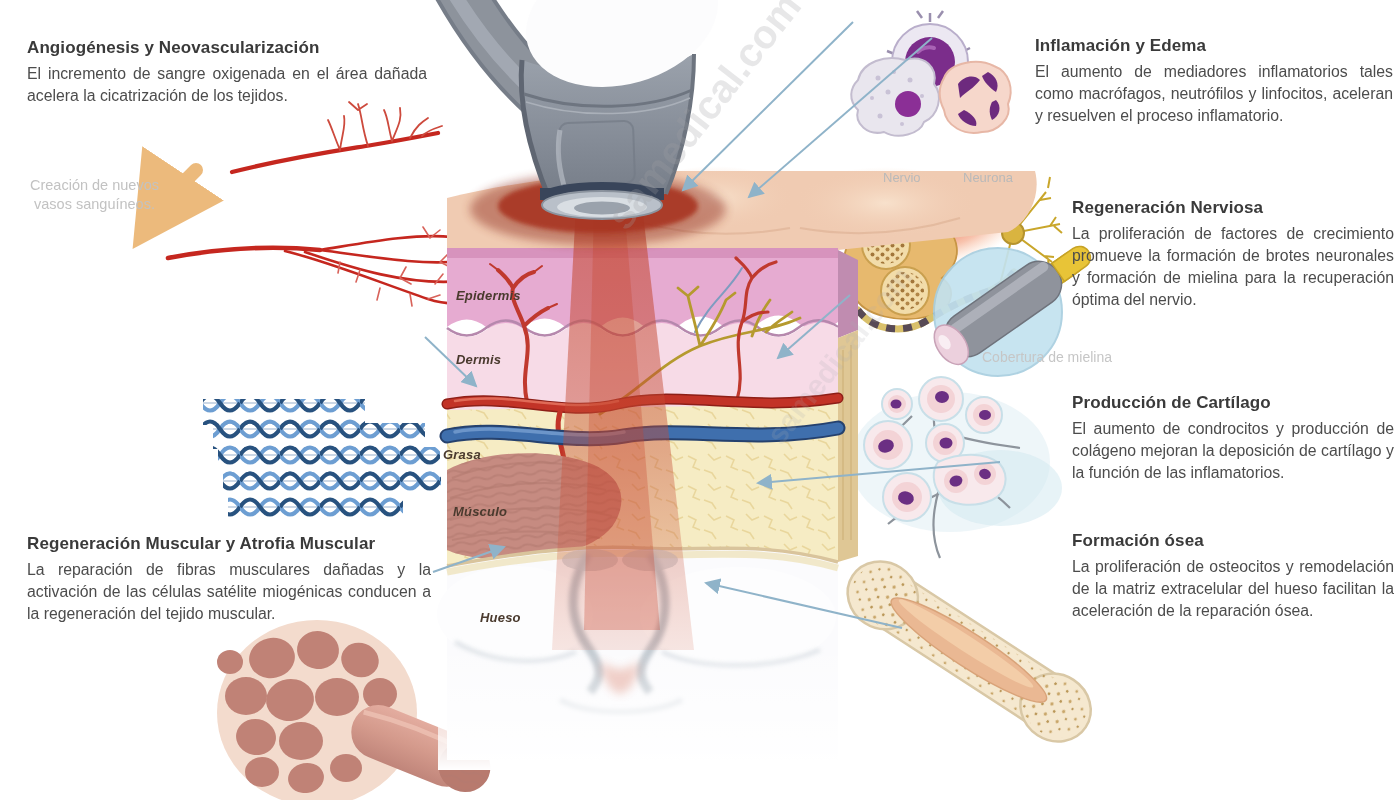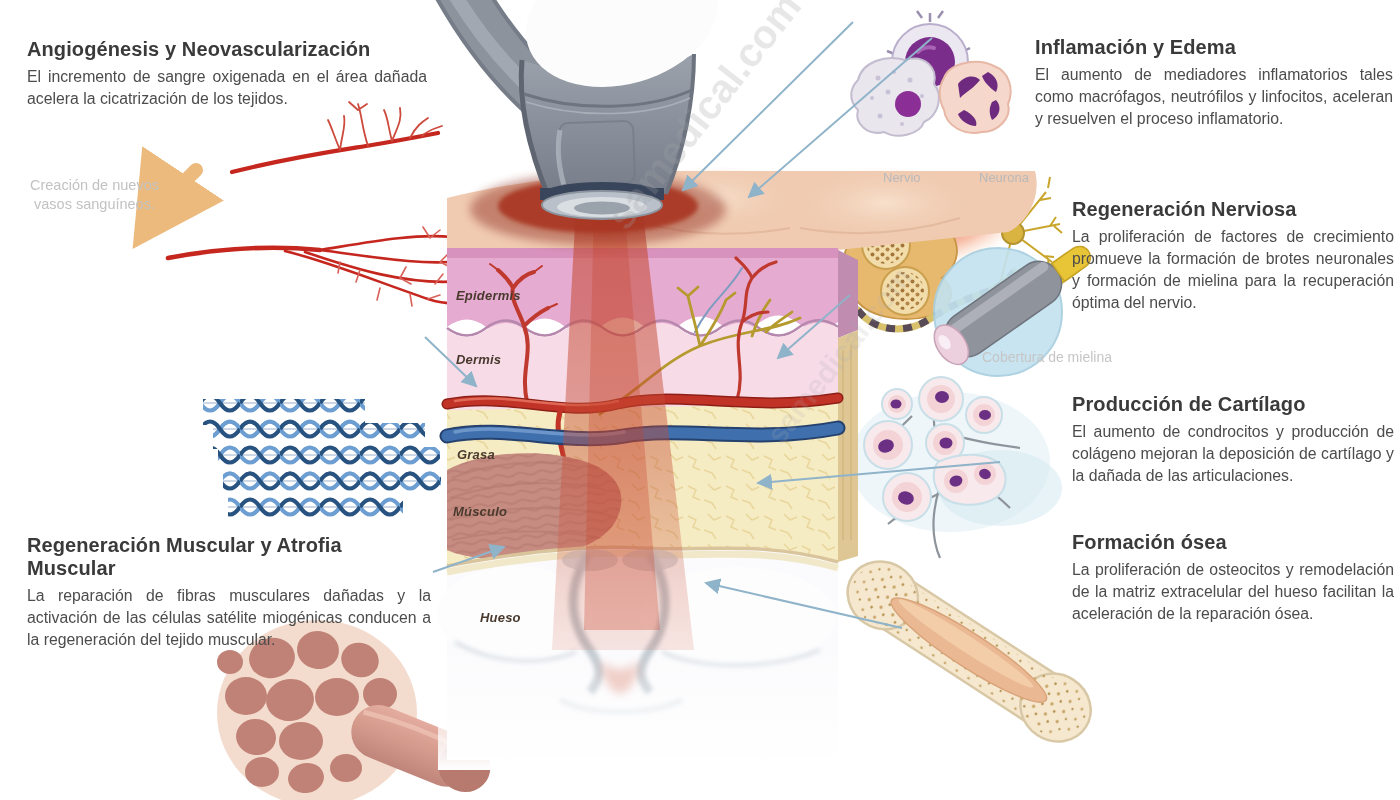--- a/index.html
+++ b/index.html
@@ -1,20 +1,20 @@
 <!DOCTYPE html>
 <html><head>
 <meta charset="utf-8">
 <style>
   html,body{margin:0;padding:0;background:#ffffff;}
   #canvas{position:relative;width:1400px;height:800px;background:#ffffff;overflow:hidden;
           font-family:"Liberation Sans","DejaVu Sans",sans-serif;}
   #art{position:absolute;left:0;top:0;width:1400px;height:800px;pointer-events:none;}
   .tblock{position:absolute;z-index:5;}
-  .ttl{font-size:20px;font-weight:bold;color:#3a3a3a;letter-spacing:.1px;margin:0 0 5px 0;}
+  .ttl{font-size:17px;font-weight:bold;color:#3a3a3a;letter-spacing:.1px;margin:0 0 5px 0;}
   .bdy{font-size:15.8px;color:#4c4c4c;line-height:22px;text-align:justify;margin:0;}
   .graycap{position:absolute;z-index:5;font-size:14.5px;color:#c2c2c2;line-height:19px;}
   .layerlbl{position:absolute;z-index:6;font-size:13px;font-weight:bold;color:#4a3a2e;letter-spacing:.2px;font-style:italic;}
   .nervelbl{position:absolute;z-index:6;font-size:13px;color:#b9b9b9;text-align:center;}
   .mielina{position:absolute;z-index:6;font-size:14px;color:#c6c6c6;}
   .watermark{position:absolute;z-index:4;font-size:40px;font-weight:bold;color:rgba(160,160,165,.25);
              transform:rotate(-52deg);transform-origin:left top;white-space:nowrap;}
   .watermark2{font-size:30px;color:rgba(170,170,175,.18);}
 </style>
 </head>
@@ -381,31 +381,31 @@
     <p class="bdy">El aumento de mediadores inflamatorios tales como macrófagos, neutrófilos y linfocitos, aceleran y resuelven el proceso inflamatorio.</p>
   </div>
 
   <div class="tblock" style="left:1072px;top:198px;width:322px;">
     <div class="ttl">Regeneración Nerviosa</div>
     <p class="bdy">La proliferación de factores de crecimiento promueve la formación de brotes neuronales y formación de mielina para la recuperación óptima del nervio.</p>
   </div>
 
   <div class="tblock" style="left:1072px;top:393px;width:322px;">
     <div class="ttl">Producción de Cartílago</div>
-    <p class="bdy">El aumento de condrocitos y producción de colágeno mejoran la deposición de cartílago y la dañada de las articulaciones.</p>
+    <p class="bdy">El aumento de condrocitos y producción de colágeno mejoran la deposición de cartílago y la función de las inflamatorios.</p>
   </div>
 
   <div class="tblock" style="left:1072px;top:531px;width:322px;">
     <div class="ttl">Formación ósea</div>
     <p class="bdy">La proliferación de osteocitos y remodelación de la matriz extracelular del hueso facilitan la aceleración de la reparación ósea.</p>
   </div>
 
   <div class="nervelbl" style="left:883px;top:170px;">Nervio</div>
-  <div class="nervelbl" style="left:963px;top:170px;margin-left:16px;">Neurona</div>
+  <div class="nervelbl" style="left:963px;top:170px;">Neurona</div>
   <div class="mielina" style="left:982px;top:349px;">Cobertura de mielina</div>
 
   <div class="layerlbl" style="left:456px;top:288px;">Epidermis</div>
   <div class="layerlbl" style="left:456px;top:352px;">Dermis</div>
-  <div class="layerlbl" style="left:457px;top:447px;text-align:right;">Grasa</div>
+  <div class="layerlbl" style="left:443px;top:447px;text-align:right;">Grasa</div>
   <div class="layerlbl" style="left:453px;top:504px;text-align:center;">Músculo</div>
   <div class="layerlbl" style="left:480px;top:610px;">Hueso</div>
 
 </div>
 
 </body></html>

